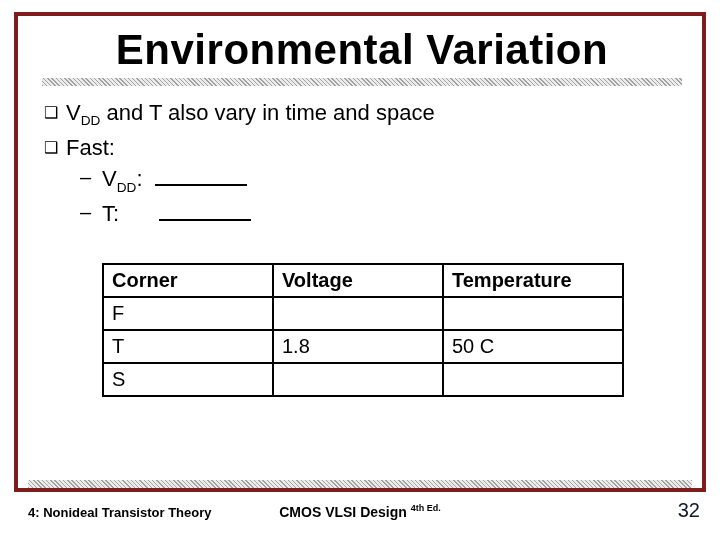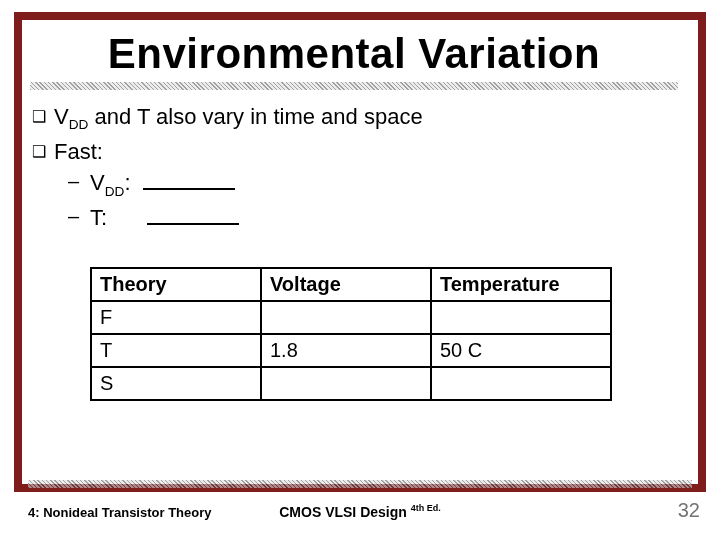--- a/index.html
+++ b/index.html
@@ -6,22 +6,22 @@
   html, body { width: 720px; height: 540px; font-family: Arial, Helvetica, sans-serif; background: #fff; }
   .slide {
     width: 720px; height: 540px;
     background: #fff;
     position: relative;
     padding: 8px;
   }
   .frame {
     position: absolute;
     left: 14px; top: 12px; right: 14px; bottom: 48px;
-    border: 8px solid #7f1d1d;
-    padding: 8px 18px 14px 6px;
+    border: 4px solid #7f1d1d;
+    padding: 8px 18px 14px 22px;
   }
   .title {
     font-size: 42px;
     font-weight: bold;
     color: #000;
     text-align: center;
     letter-spacing: 0.5px;
     padding-top: 2px;
   }
   .sep {
@@ -75,21 +75,21 @@
     font-size: 13px; font-weight: bold; color: #000;
   }
   .foot-center {
     position: absolute; left: 0; right: 0; bottom: 2px;
     text-align: center;
     font-size: 14px; font-weight: bold; color: #000;
   }
   .foot-center .ed { font-size: 9px; vertical-align: super; font-weight: bold; }
   .foot-right {
     position: absolute; right: 20px; bottom: 0;
-    font-size: 20px; color: #737373;
+    font-size: 20px; color: #0f172a;
   }
 </style>
 </head>
 <body>
 
 <div class="slide">
   <div class="frame">
 
     <div class="title">Environmental Variation</div>
     <div class="sep"></div>
@@ -112,21 +112,21 @@
         <span class="mark">–</span>
         <span>T:</span>
         <span class="blank" style="margin-left:34px"></span>
       </div>
     </div>
 
     <div class="tblwrap">
       <table class="dt">
         <tbody>
             <tr>
-          <th class="c-corner">Theory</th>
+          <th class="c-corner">Corner</th>
           <th class="c-volt">Voltage</th>
           <th class="c-temp">Temperature</th>
         </tr>
         <tr>
           <td>F</td>
           <td></td>
           <td></td>
         </tr>
         <tr>
           <td>T</td>

